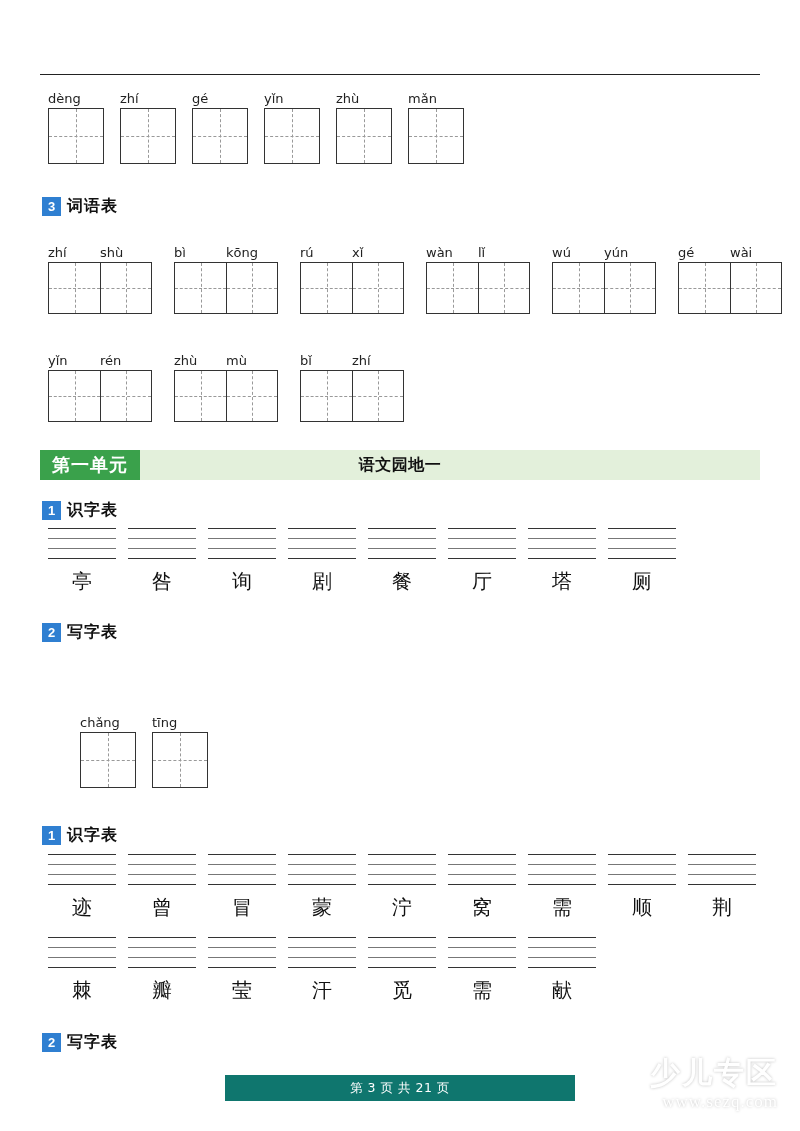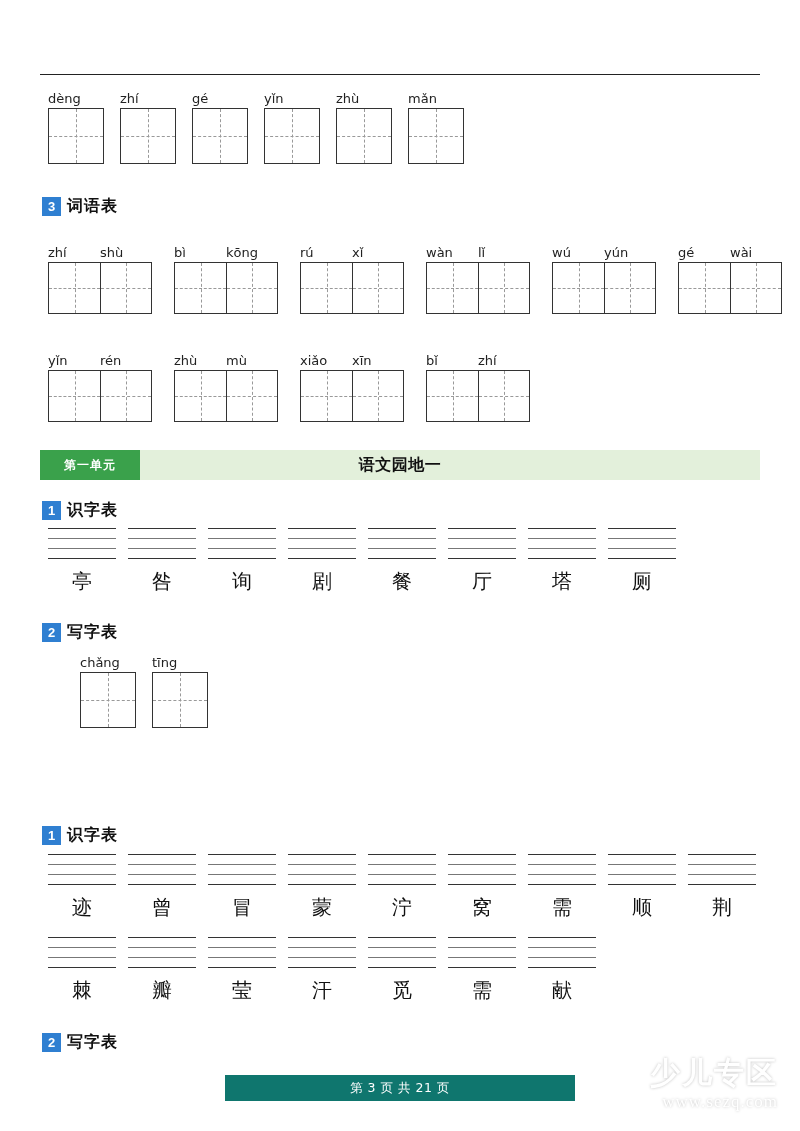--- a/index.html
+++ b/index.html
@@ -133,21 +133,21 @@
   }
   .banner-tag {
     background: #3aa14b;
     color: #fff;
     height: 30px;
     min-width: 100px;
     padding: 0 10px;
     display: flex;
     align-items: center;
     justify-content: center;
-    font-size: 12px;
+    font-size: 18px;
     font-weight: bold;
     font-family: "DejaVu Sans", sans-serif;
     letter-spacing: 1px;
   }
   .banner-title {
     position: absolute;
     left: 0; right: 0;
     text-align: center;
     font-size: 16px;
     font-weight: bold;
@@ -286,26 +286,20 @@
           </div><div class="boxes">
             <div class="tzg"></div>
             <div class="tzg"></div>
           </div></div><div class="wordgroup"><div class="pin-row">
             <div class="pinyin">zhù</div>
             <div class="pinyin">mù</div>
           </div><div class="boxes">
             <div class="tzg"></div>
             <div class="tzg"></div>
           </div></div><div class="wordgroup"><div class="pin-row">
-            <div class="pinyin">xiǎo</div>
-            <div class="pinyin">xīn</div>
-          </div><div class="boxes">
-            <div class="tzg"></div>
-            <div class="tzg"></div>
-          </div></div><div class="wordgroup"><div class="pin-row">
             <div class="pinyin">bǐ</div>
             <div class="pinyin">zhí</div>
           </div><div class="boxes">
             <div class="tzg"></div>
             <div class="tzg"></div>
           </div></div></div>
   </div>
 
   <div class="block" style="left:40px; top:450px;">
     <div class="banner">
@@ -359,21 +353,21 @@
             <div class="l2"></div>
             <div class="l3"></div>
             <div class="l4"></div>
           </div><div class="hanzi">厕</div></div></div>
   </div>
 
   <div class="block sec" style="left:42px; top:622px;">
     <div class="sec-num">2</div>
     <div class="sec-title">写字表</div>
   </div>
-  <div class="block" style="left:48px; top:654px;padding-left:32px;">
+  <div class="block" style="left:48px; top:714px;padding-left:32px;">
     <div class="row-cells" id="u1-xiezi"><div class="charcell"><div class="pinyin">chǎng</div><div class="tzg"></div></div><div class="charcell"><div class="pinyin">tīng</div><div class="tzg"></div></div></div>
   </div>
 
 
   <div class="block sec" style="left:42px; top:825px;">
     <div class="sec-num">1</div>
     <div class="sec-title">识字表</div>
   </div>
   <div class="block" style="left:42px; top:854px;">
     <div class="row-cells" id="u2-shizi-1"><div class="fourlinecell"><div class="staff">

